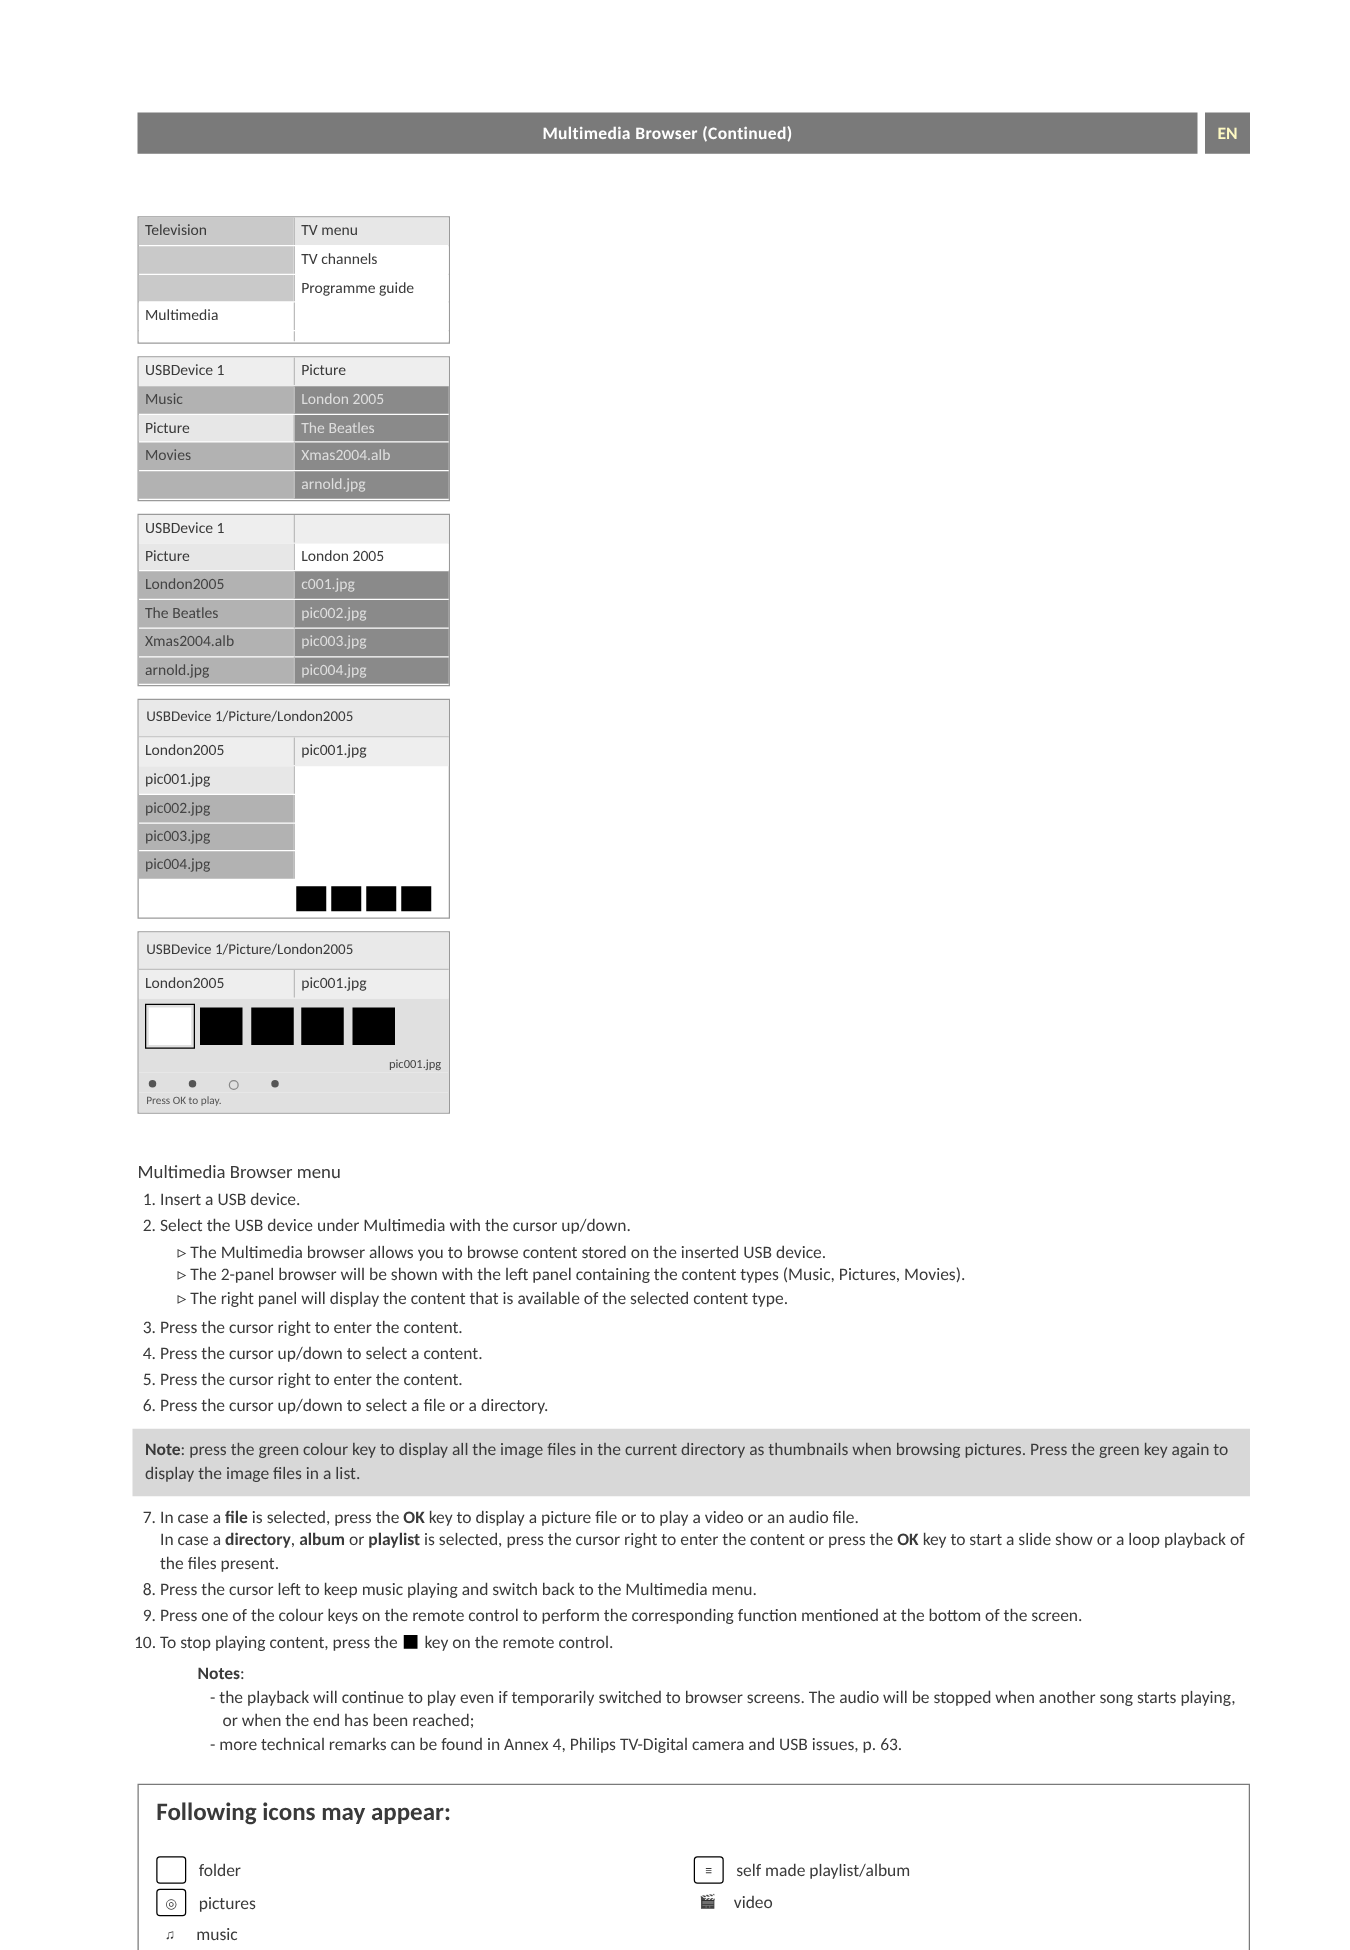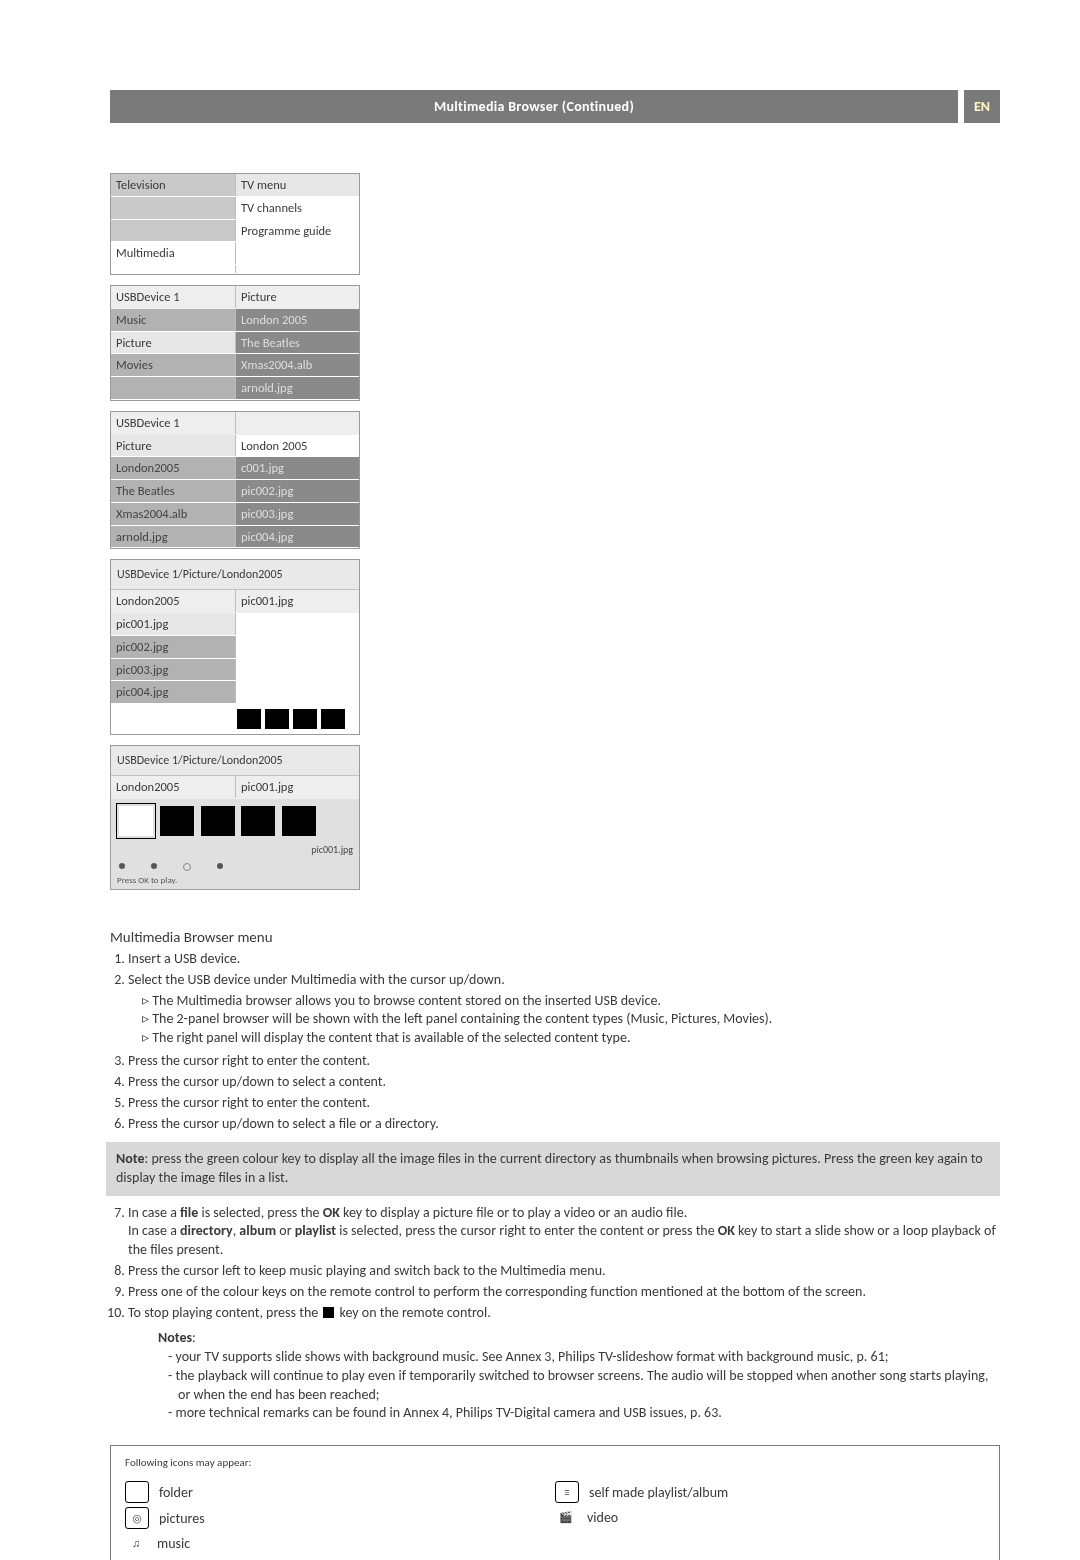--- a/index.html
+++ b/index.html
@@ -77,21 +77,21 @@
   }
   .notesblock { margin-top: 6px; line-height: 1.35; margin-left: 48px; }
   .notesblock .dash { margin-left: 10px; text-indent: -10px; padding-left: 10px; }
   .stopkey { display:inline-block;width:11px;height:11px;background:#000;vertical-align:-1px;margin:0 2px; }
   
   .iconsbox {
     border: 1px solid #7a7a7a;
     margin-top: 22px;
     padding: 10px 14px 14px 14px;
   }
-  .iconsbox h5 { margin: 0 0 8px 0; font-size: 11px; font-weight: normal; }
+  .iconsbox h5 { margin: 0 0 19px 0; font-size: 20px; font-weight: bold; }
   .iconsgrid { display:flex; }
   .iconscol { flex:1; }
   .irow { display:flex;align-items:center;margin:4px 0;gap:10px; }
   .ic { width:22px;height:20px;display:flex;align-items:center;justify-content:center;border:1.4px solid #000;border-radius:3px;font-size:11px; }
   .ic.noframe { border:none; }
   .pagenum { text-align: right; font-size: 13px; margin-top: 30px; padding-right: 6px; }
 </style>
 </head>
 <body>
 
@@ -271,21 +271,20 @@
 
 
     <ol start="10">
       <li>
         <span>To stop playing content, press the </span><span class="stopkey"></span><span> key on the remote control.</span>
       </li>
     </ol>
 
     <div class="notesblock">
       <b>Notes</b>:<br>
-      <div class="dash">- <span>your TV supports slide shows with background music. See Annex 3, Philips TV-slideshow format with background music, p. 61;</span></div>
       <div class="dash">- <span>the playback will continue to play even if temporarily switched to browser screens. The audio will be stopped when another song starts playing, or when the end has been reached;</span></div>
       <div class="dash">- <span>more technical remarks can be found in Annex 4, Philips TV-Digital camera and USB issues, p. 63.</span></div>
     </div>
 
     <div class="iconsbox">
       <h5>Following icons may appear:</h5>
       <div class="iconsgrid">
         <div class="iconscol">
           <div class="irow">
               <span class="ic"></span>

